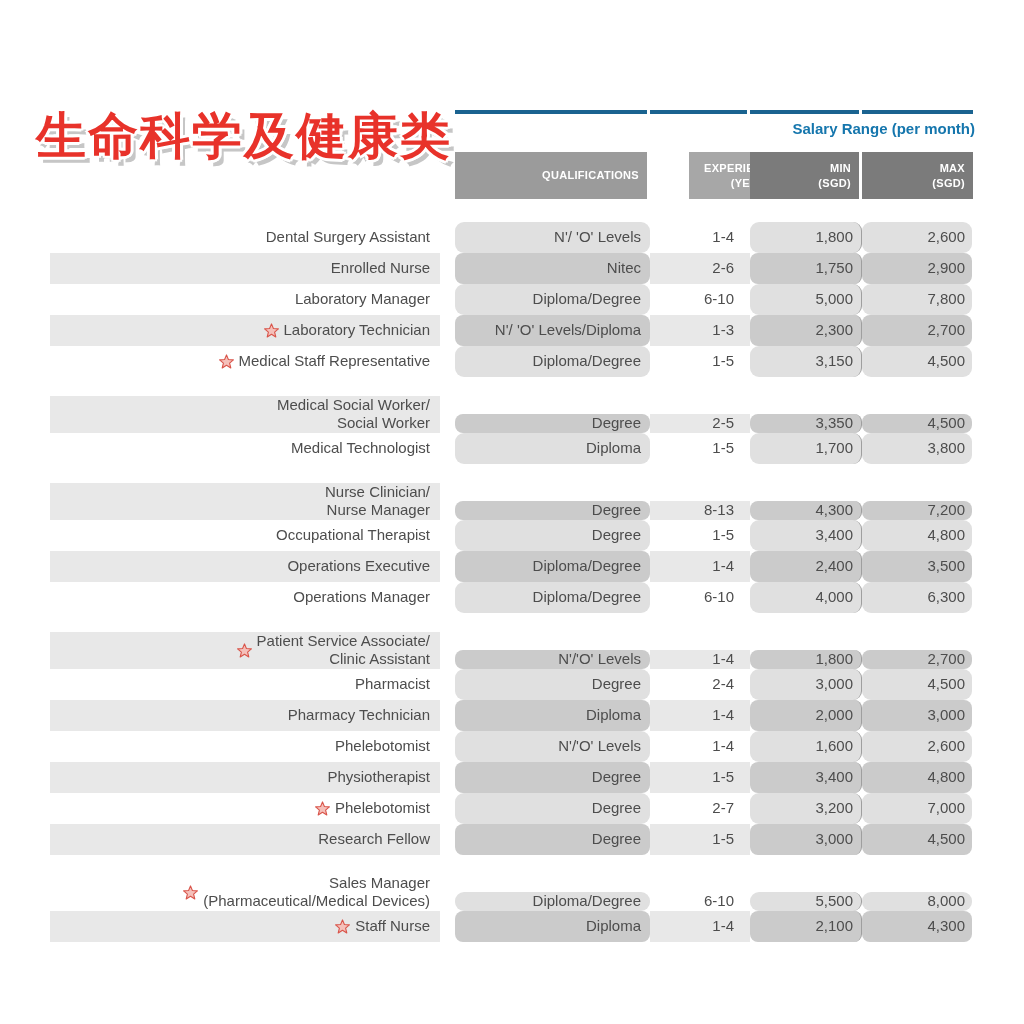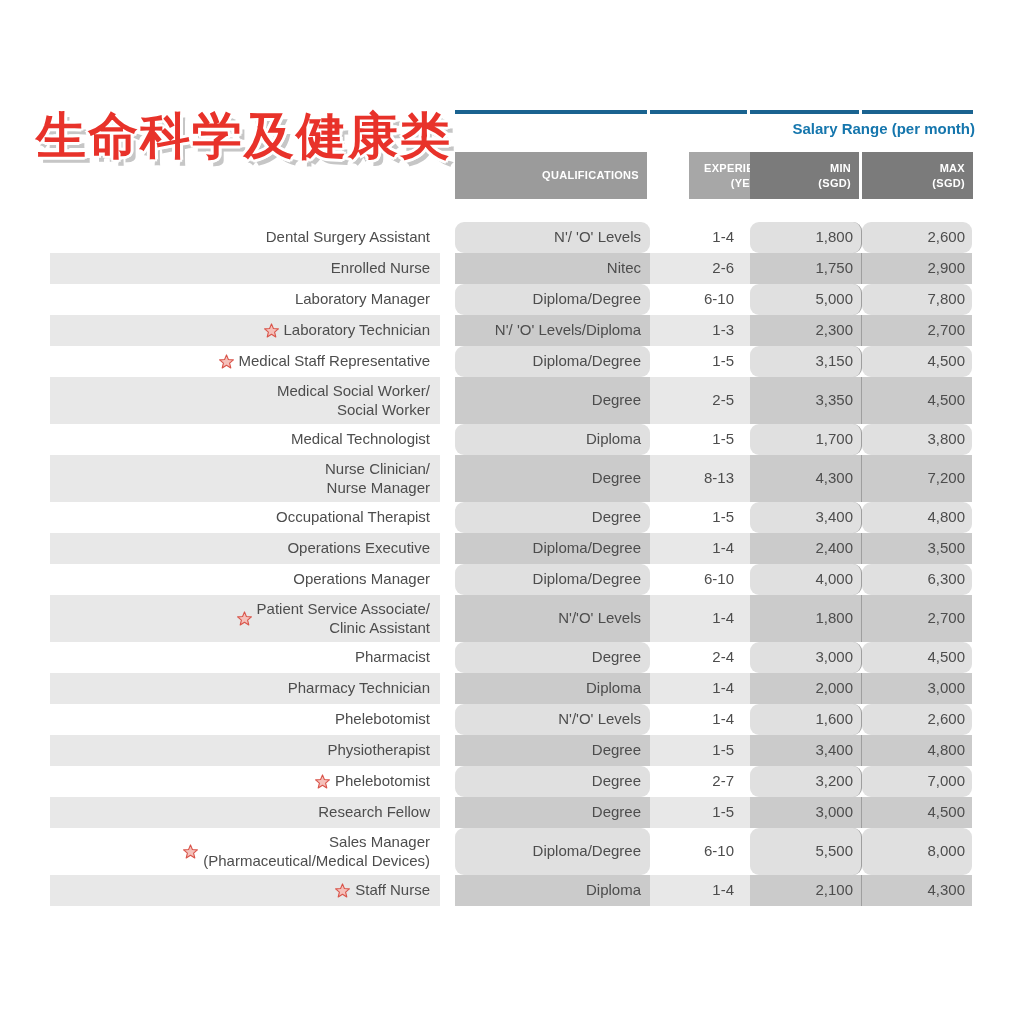--- a/index.html
+++ b/index.html
@@ -37,36 +37,36 @@
     display:flex;flex-direction:column;justify-content:center;align-items:flex-end;
     padding-right:8px;line-height:1.35;text-align:right;
   }
   .h-qual{left:455px;width:192px;background:var(--header-gray,#9b9b9b);}
   .h-exp{left:689px;width:97px;background:var(--header-gray-light,#a7a7a7);}
   .h-min{left:750px;width:109px;background:var(--header-dark,#7b7b7b);}
   .h-max{left:862px;width:111px;background:var(--header-dark,#7b7b7b);}
   
   .rows{position:absolute;left:50px;top:222px;width:923px;}
   .row{display:flex;height:31px;font-size:15px;}
-  .row.tall{height:47px;}
+  .row.tall{height:56px;align-items:flex-end;}
   .cell{
     box-sizing:border-box;display:flex;align-items:center;justify-content:flex-end;
     text-align:right;line-height:1.25;
   }
   .title-cell{width:390px;padding-right:10px;}
   .gap-cell{width:15px;background:#fff;}
   .qual-cell{width:195px;padding-right:9px;}
   .exp-cell{width:100px;padding-right:16px;}
   .min-cell{width:112px;padding-right:8px;border-right:1px solid #9f9f9f;}
   .max-cell{width:110px;padding-right:7px;}
   
   .row.even .title-cell,.row.even .exp-cell{background:transparent;}
   .row.even .qual-cell,.row.even .min-cell,.row.even .max-cell{background:var(--cell-light,#e0e0e0);border-radius:9px;}
   .row.odd .title-cell,.row.odd .exp-cell{background:var(--row-stripe,#e8e8e8);}
-  .row.odd .qual-cell,.row.odd .min-cell,.row.odd .max-cell{background:var(--cell-medium,#cbcbcb);}
+  .row.odd .qual-cell,.row.odd .min-cell,.row.odd .max-cell{background:var(--cell-medium,#cbcbcb);border-radius:8px;}
   .job-lines{display:flex;flex-direction:column;align-items:flex-end;}
   .star{display:inline-flex;margin-right:5px;flex:none;}
   .star svg{display:block;}
 </style>
 </head>
 <body>
 
 <div class="page">
 
   <div class="page-title">生命科学及健康类</div>

